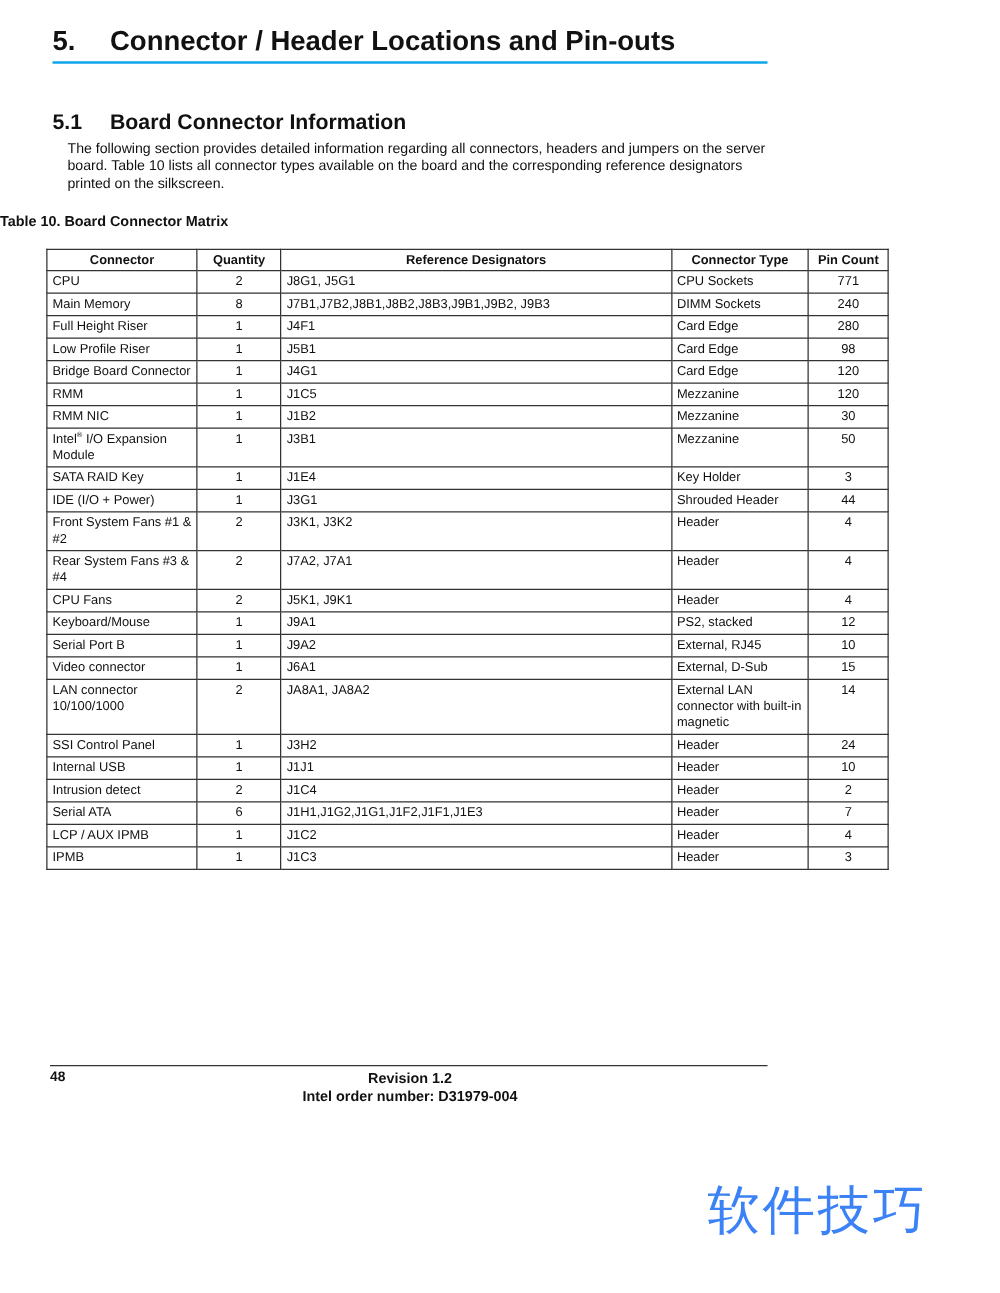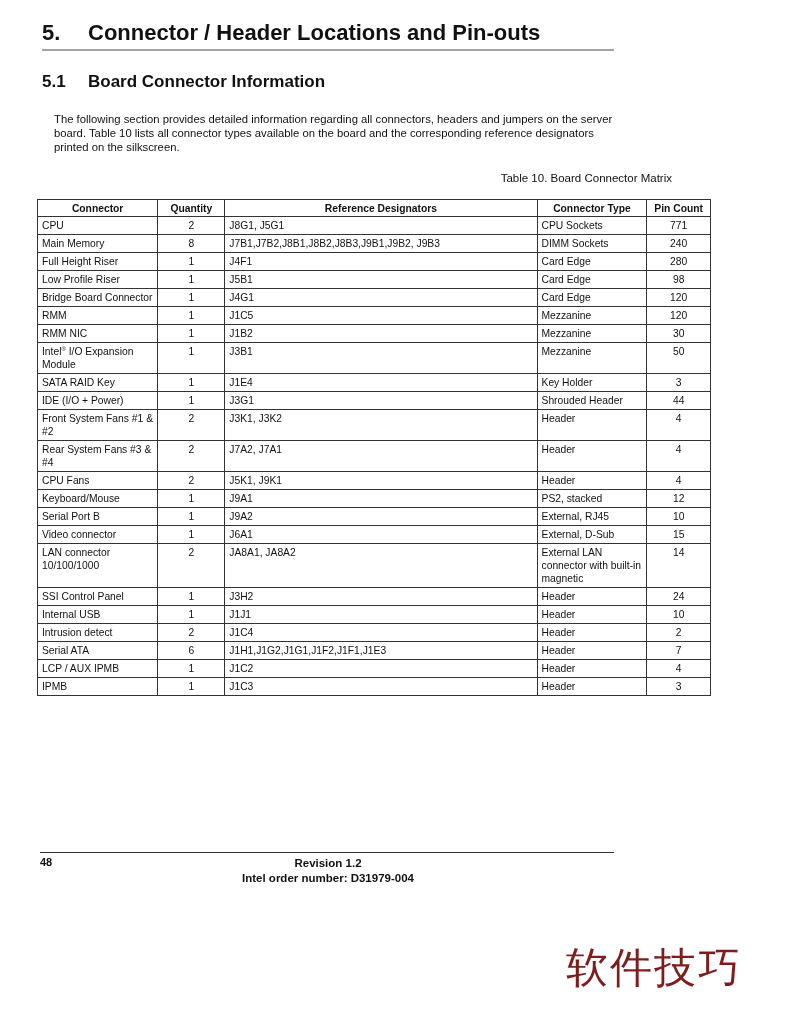--- a/index.html
+++ b/index.html
@@ -1,42 +1,42 @@
 <!DOCTYPE html>
 <html><head>
   <meta charset="utf-8">
   <style>
     html, body { margin: 0; padding: 0; background: #ffffff; }
     body { width: 800px; height: 1034px; position: relative; overflow: hidden;
            font-family: "Liberation Sans", sans-serif; color: #111; }
     .h1 { position: absolute; left: 42px; top: 20px; width: 572px;
-          font-size: 22px; font-weight: bold; border-bottom: 2px solid #a3a3a3;
+          font-size: 22px; font-weight: bold; border-bottom: 2px solid #0ea5e9;
           padding-bottom: 3px; white-space: nowrap; }
     .h1 .num { display: inline-block; width: 46px; }
     .h2 { position: absolute; left: 42px; top: 72px; font-size: 17px; font-weight: bold; white-space: nowrap; }
-    .h2 .num { display: inline-block; width: 46px; }
+    .h2 .num { display: inline-block; width: 46px; margin-top: 16px; }
     .intro { position: absolute; left: 42px; top: 100px; width: 575px;
              font-size: 11.3px; line-height: 14px; }
-    .caption { position: absolute; left: 16px; width: 656px; top: 172px; text-align: right;
-               font-size: 11.5px; font-weight: normal; }
+    .caption { position: absolute; left: 0; width: 656px; top: 172px; text-align: left;
+               font-size: 11.5px; font-weight: bold; }
     table.matrix { position: absolute; left: 37px; top: 199px; width: 674px;
                    border-collapse: collapse; font-size: 10.3px; line-height: 13px; }
     table.matrix th, table.matrix td { border: 1px solid #333; padding: 2px 4px; vertical-align: top; }
     table.matrix th { font-weight: bold; text-align: center; padding-top: 2px; padding-bottom: 1px; }
     col.c1 { width: 104px; } col.c2 { width: 58px; } col.c3 { width: 270px; }
     col.c4 { width: 95px; } col.c5 { width: 55px; }
     td.qty, td.pin { text-align: center; }
     td .line { display: block; height: 16px; line-height: 16px; }
     td.multi { padding-top: 0; padding-bottom: 0; }
     sup { font-size: 6px; vertical-align: super; line-height: 0; }
     .footer-rule { position: absolute; left: 40px; top: 852px; width: 574px; border-top: 1px solid #333; }
     .page-num { position: absolute; left: 40px; top: 856px; font-size: 11px; font-weight: bold; text-align: center; }
     .footer-center { position: absolute; left: 0; width: 656px; top: 856px; text-align: center;
                      font-size: 11.5px; font-weight: bold; line-height: 15px; }
-    .watermark { position: absolute; left: 566px; top: 940px; font-size: 42px; color: #7f1d1d;
+    .watermark { position: absolute; left: 566px; top: 940px; font-size: 42px; color: #3b82f6;
                  font-family: "DejaVu Sans", sans-serif; letter-spacing: 2px; white-space: nowrap; }
   </style>
 </head>
 <body>
 
 <div class="h1">
   <span class="num">5.</span><span>Connector / Header Locations and Pin-outs</span>
 </div>
 
 <div class="h2">

